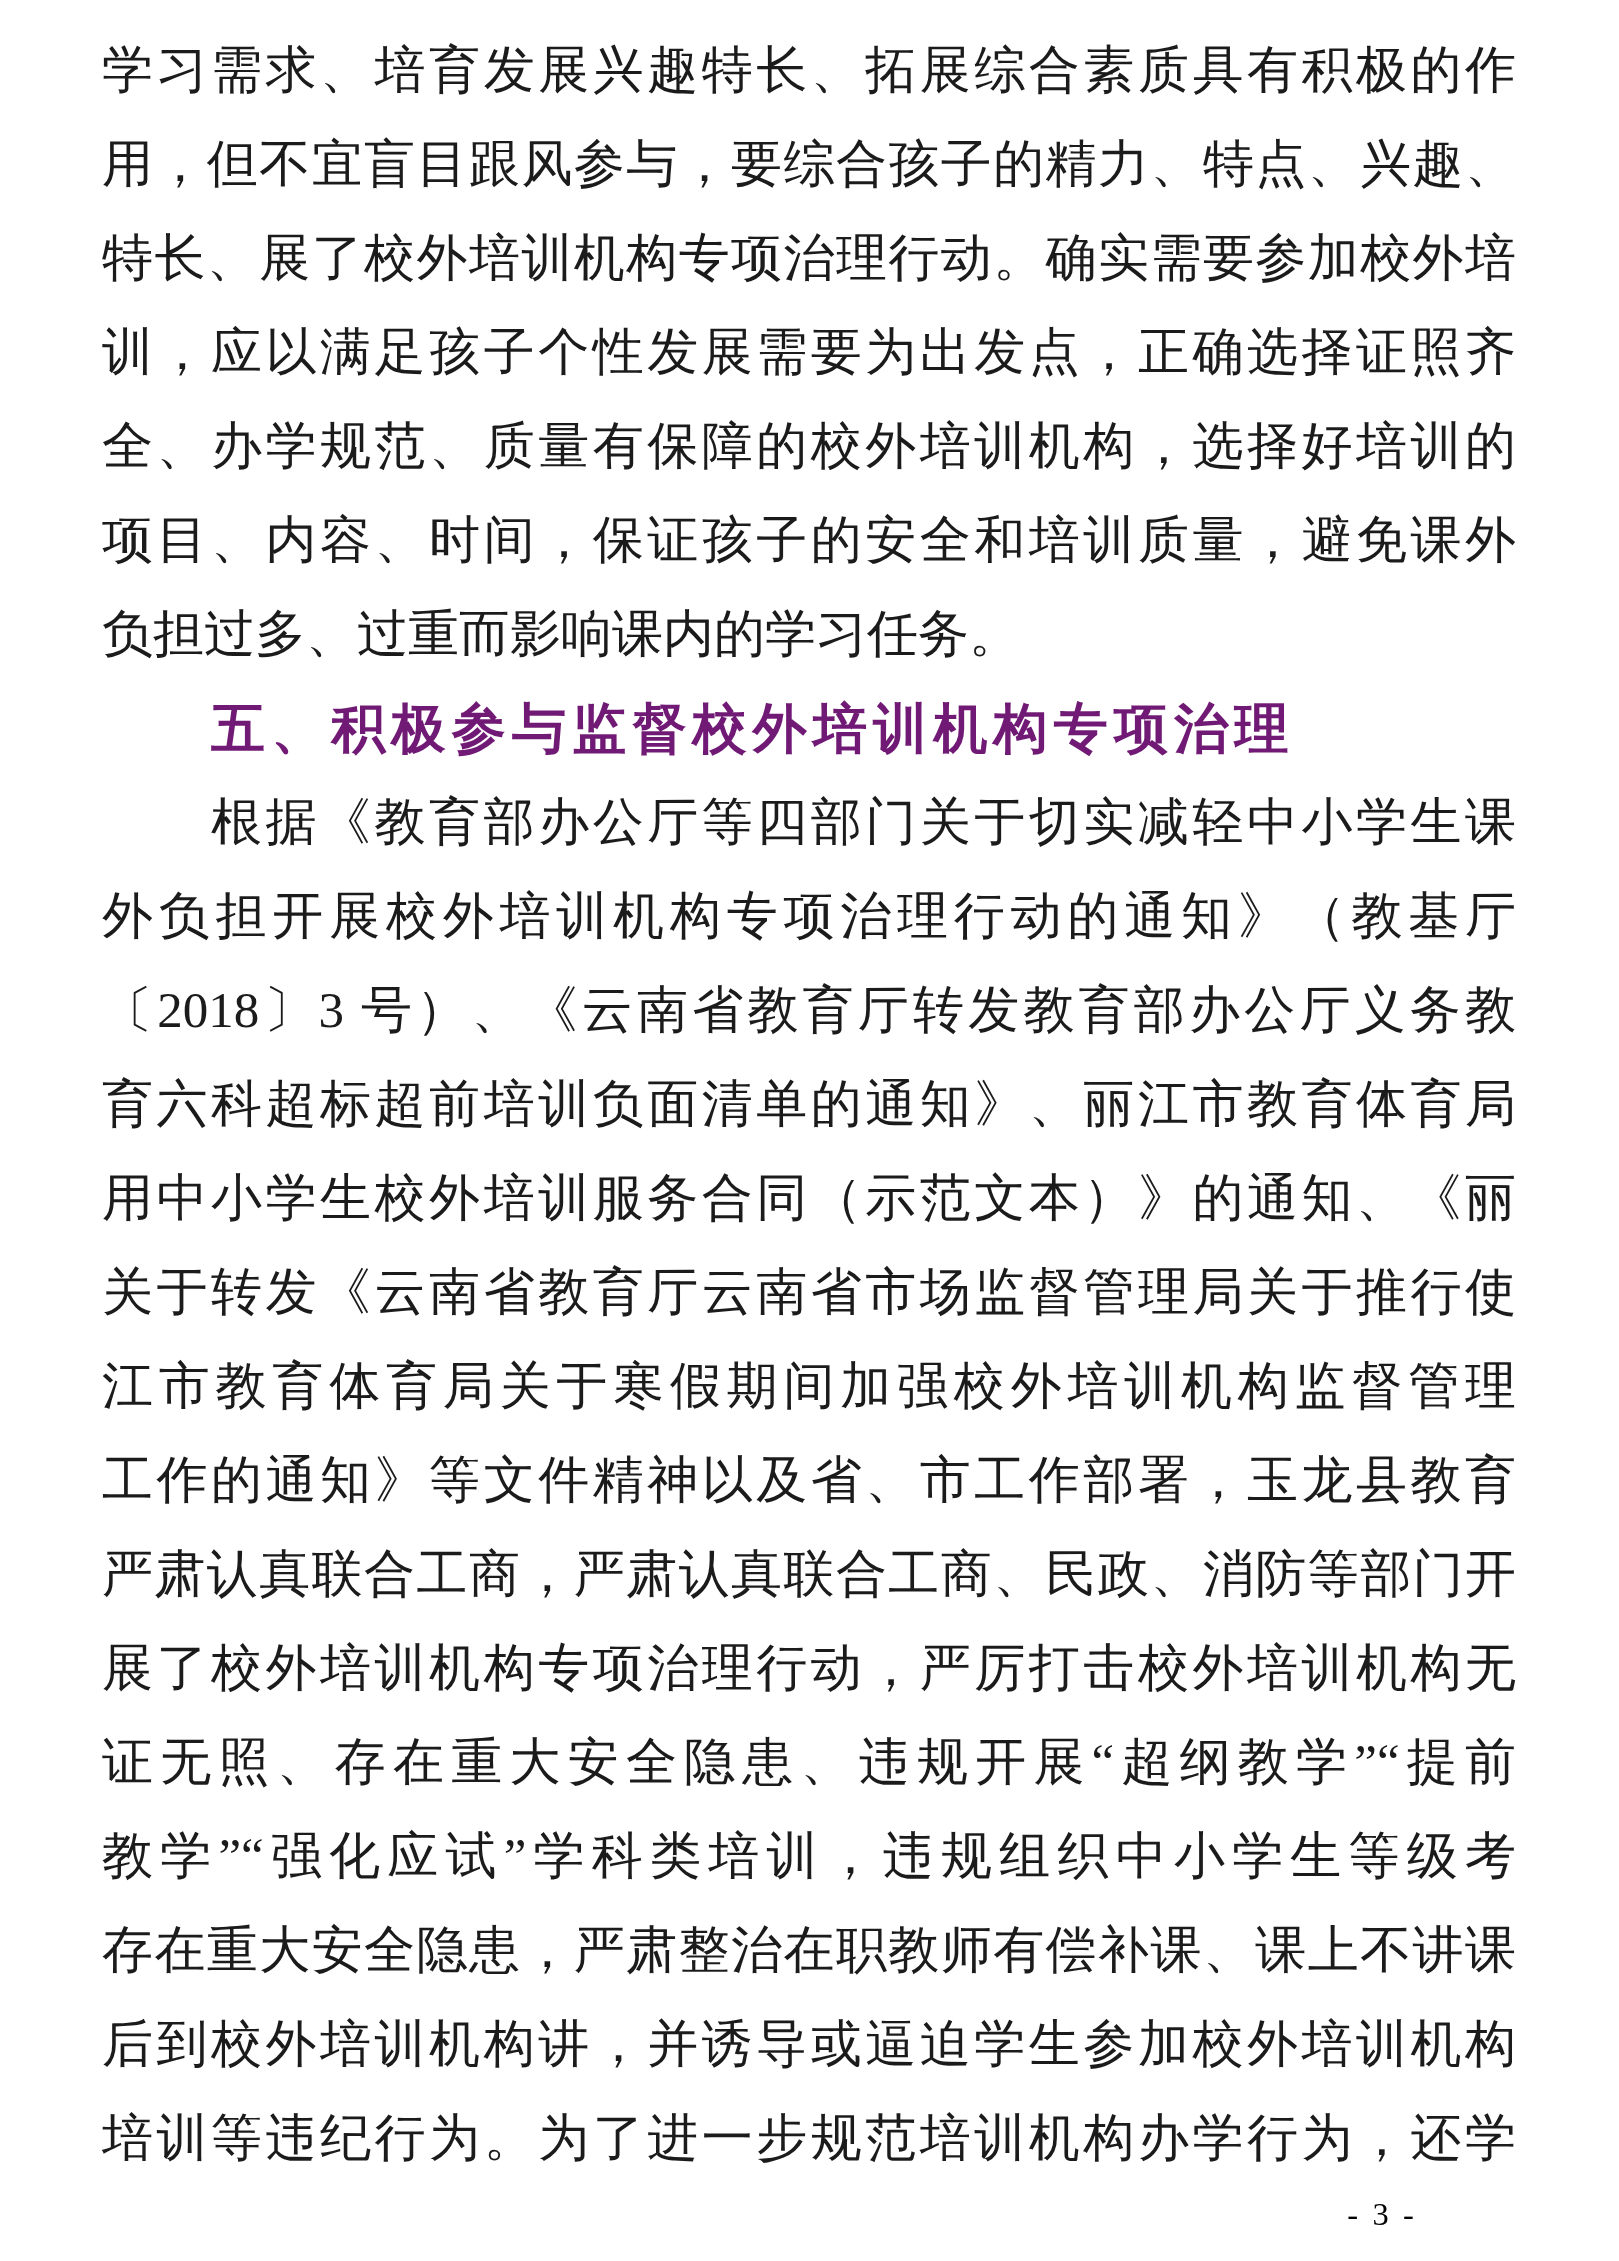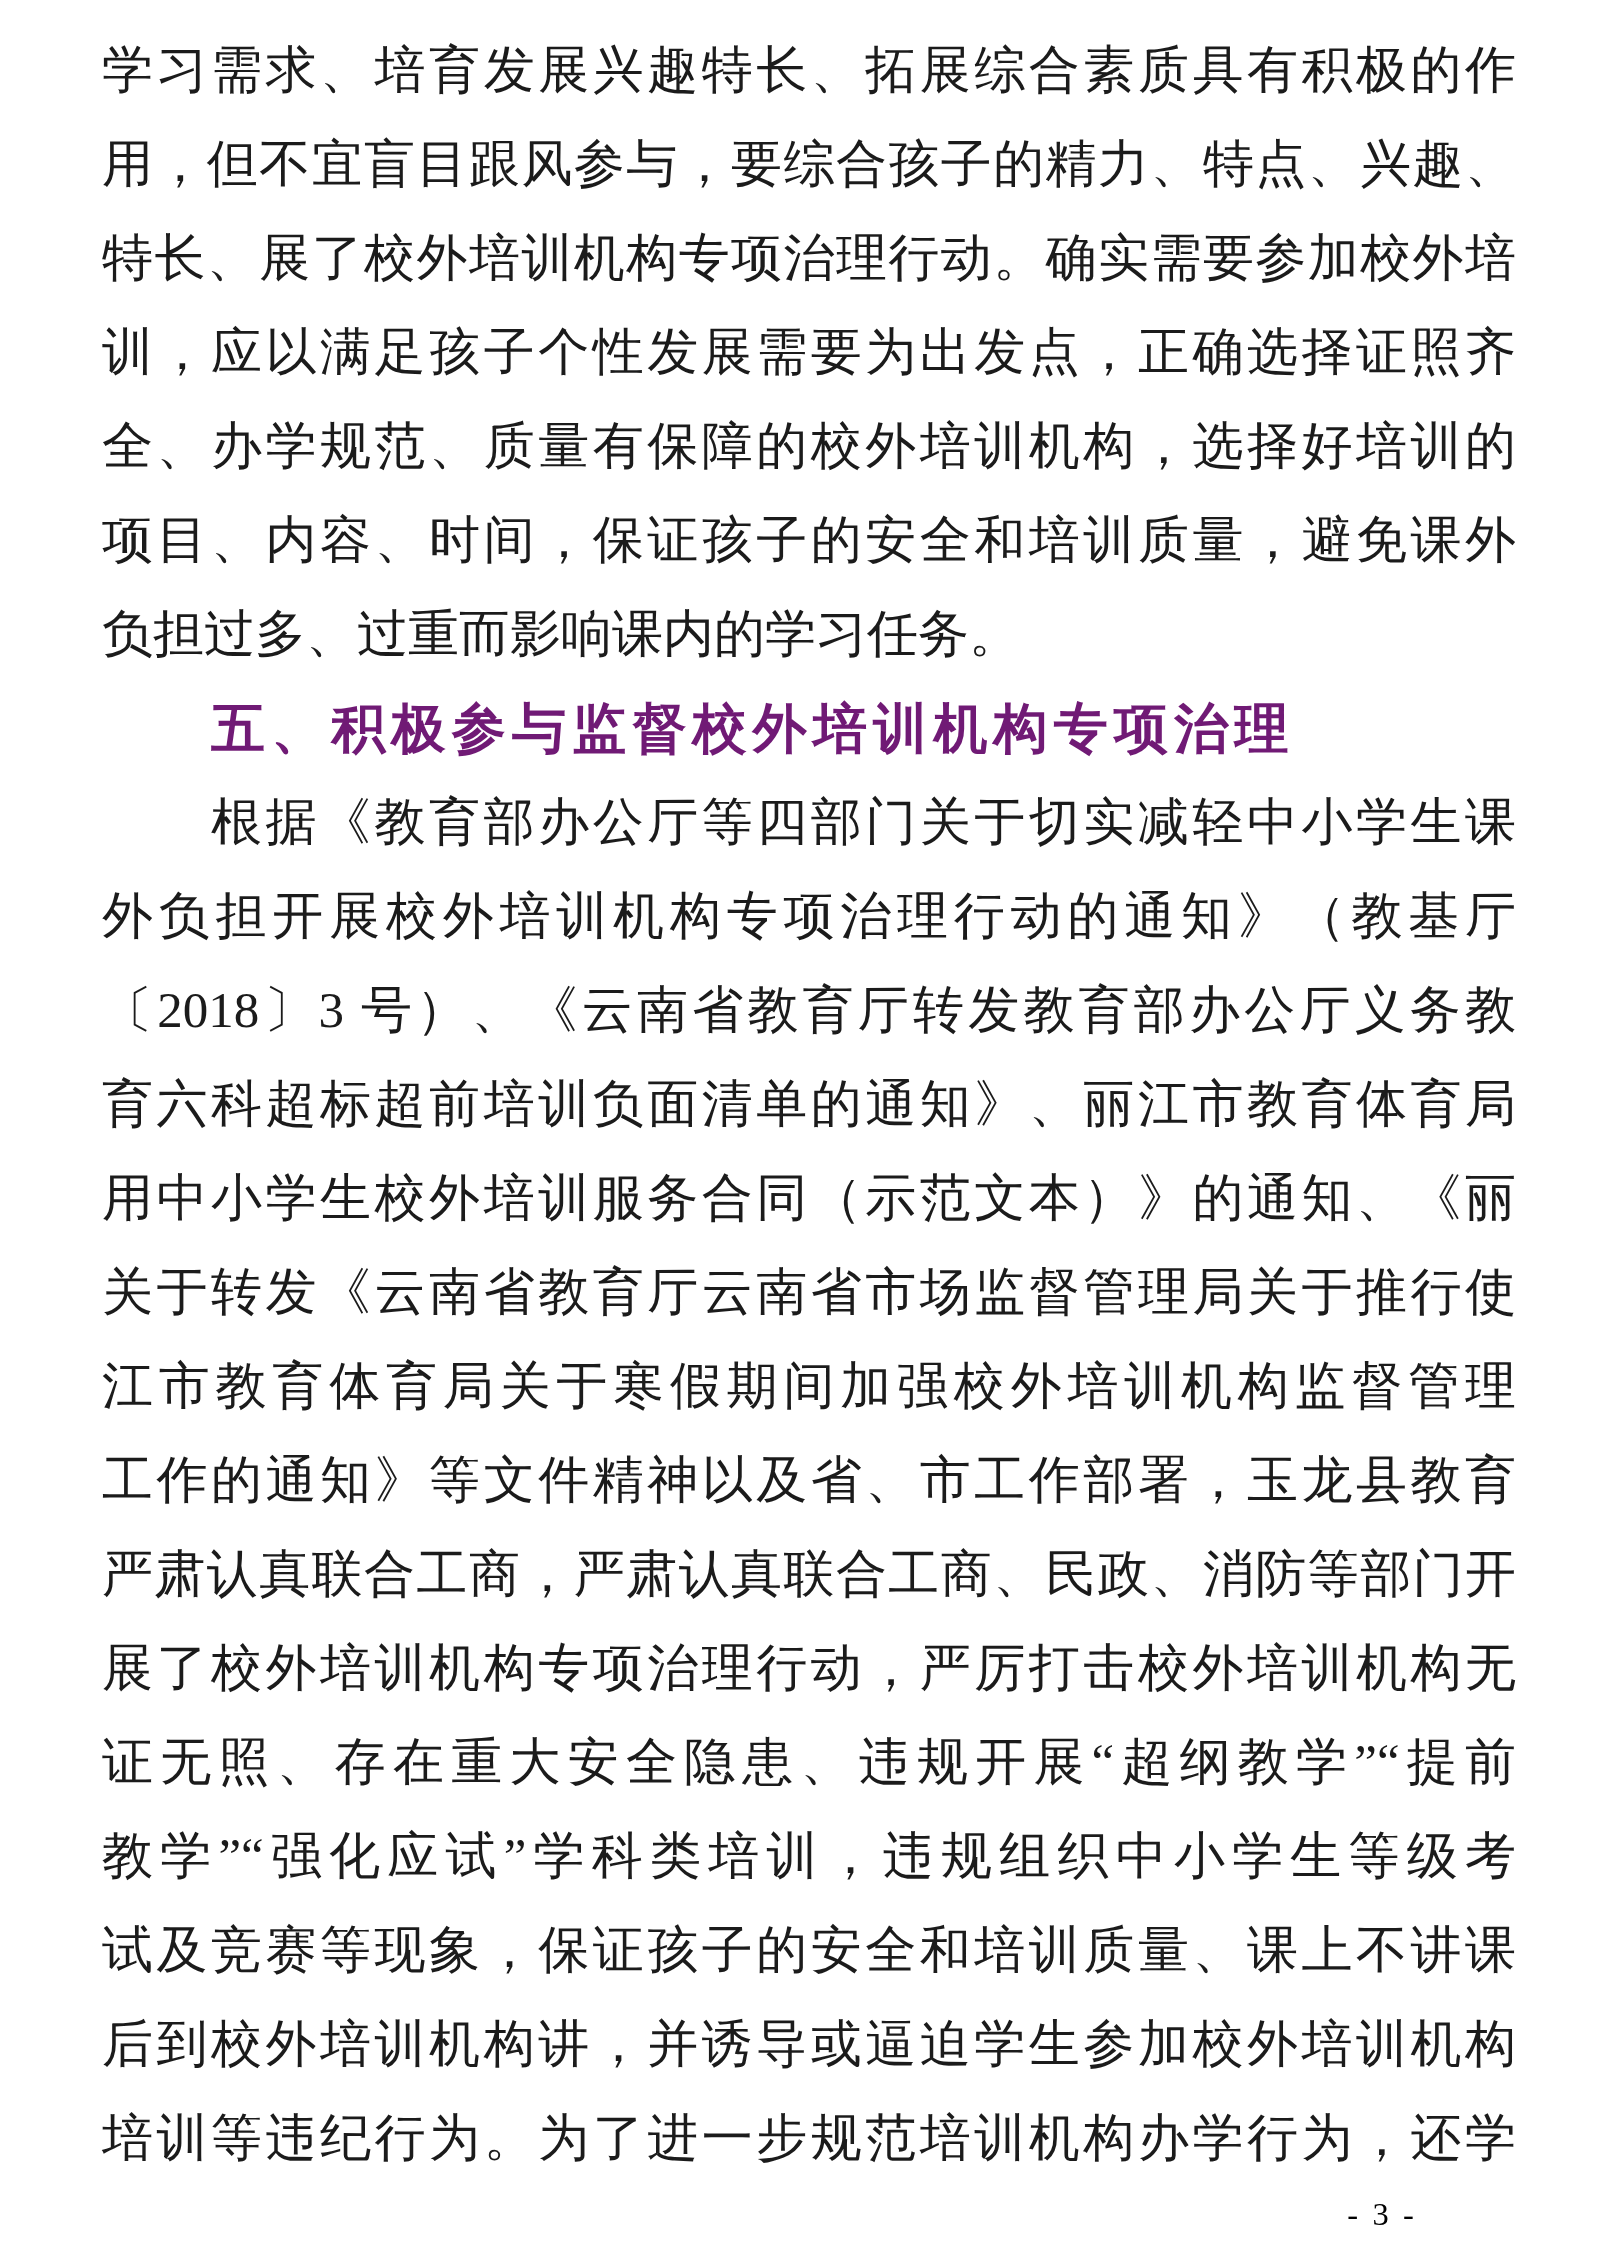--- a/index.html
+++ b/index.html
@@ -81,21 +81,21 @@
     <div class="line">〔2018〕3 号）、《云南省教育厅转发教育部办公厅义务教</div>
     <div class="line">育六科超标超前培训负面清单的通知》、丽江市教育体育局</div>
     <div class="line">用中小学生校外培训服务合同（示范文本）》的通知、《丽</div>
     <div class="line">关于转发《云南省教育厅云南省市场监督管理局关于推行使</div>
     <div class="line">江市教育体育局关于寒假期间加强校外培训机构监督管理</div>
     <div class="line">工作的通知》等文件精神以及省、市工作部署，玉龙县教育</div>
     <div class="line">严肃认真联合工商，严肃认真联合工商、民政、消防等部门开</div>
     <div class="line">展了校外培训机构专项治理行动，严厉打击校外培训机构无</div>
     <div class="line">证无照、存在重大安全隐患、违规开展“超纲教学”“提前</div>
     <div class="line">教学”“强化应试”学科类培训，违规组织中小学生等级考</div>
-    <div class="line">试及竞赛等现象，保证孩子的安全和培训质量、课上不讲课</div>
+    <div class="line">存在重大安全隐患，严肃整治在职教师有偿补课、课上不讲课</div>
     <div class="line">后到校外培训机构讲，并诱导或逼迫学生参加校外培训机构</div>
     <div class="line">培训等违纪行为。为了进一步规范培训机构办学行为，还学</div>
 
   </div>
 
   <div class="page-number">- 3 -</div>
 </div>
 
 
 </body></html>

